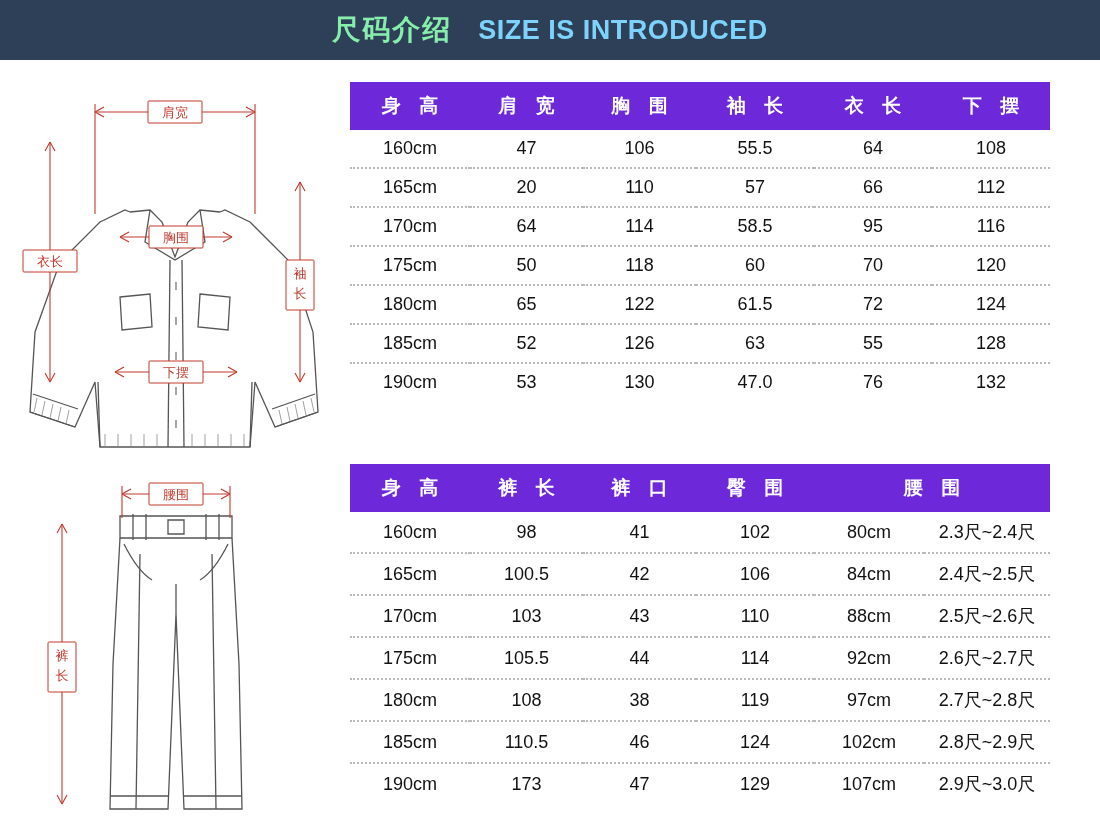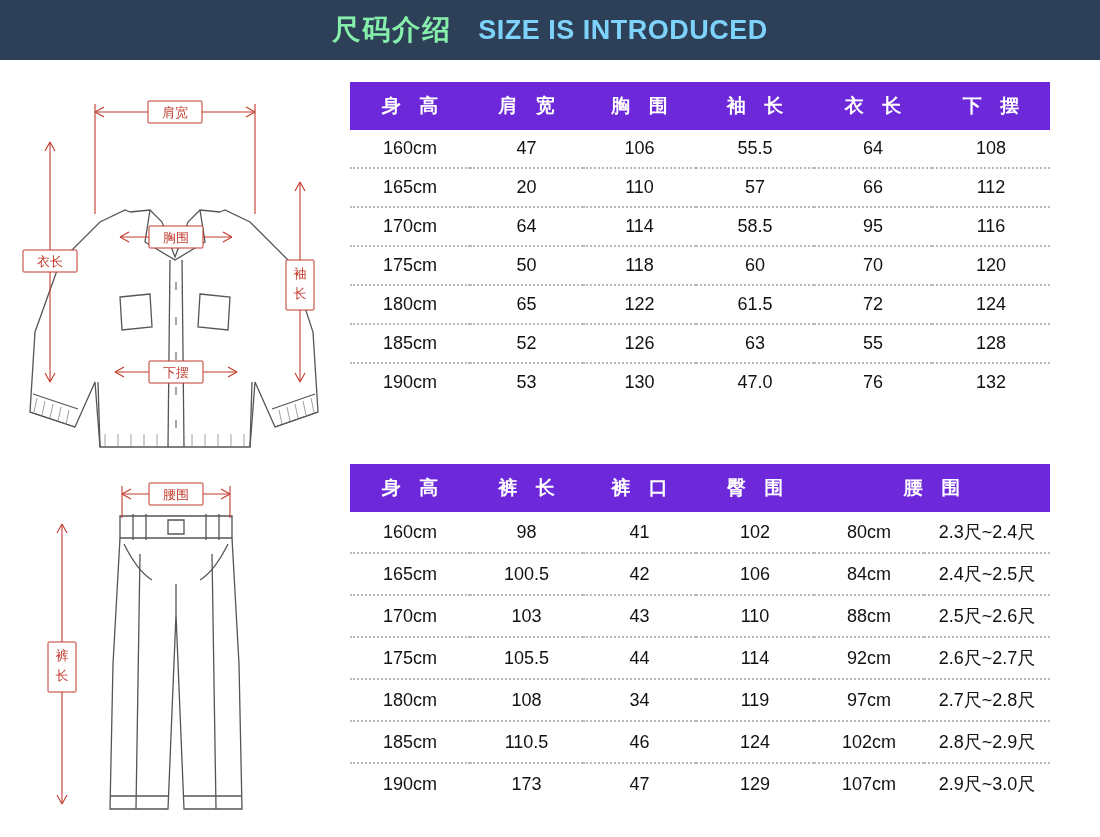--- a/index.html
+++ b/index.html
@@ -410,21 +410,21 @@
               <td>175cm</td>
               <td>105.5</td>
               <td>44</td>
               <td>114</td>
               <td>92cm</td>
               <td>2.6尺~2.7尺</td>
             </tr>
             <tr>
               <td>180cm</td>
               <td>108</td>
-              <td>34</td>
+              <td>38</td>
               <td>119</td>
               <td>97cm</td>
               <td>2.7尺~2.8尺</td>
             </tr>
             <tr>
               <td>185cm</td>
               <td>110.5</td>
               <td>46</td>
               <td>124</td>
               <td>102cm</td>

